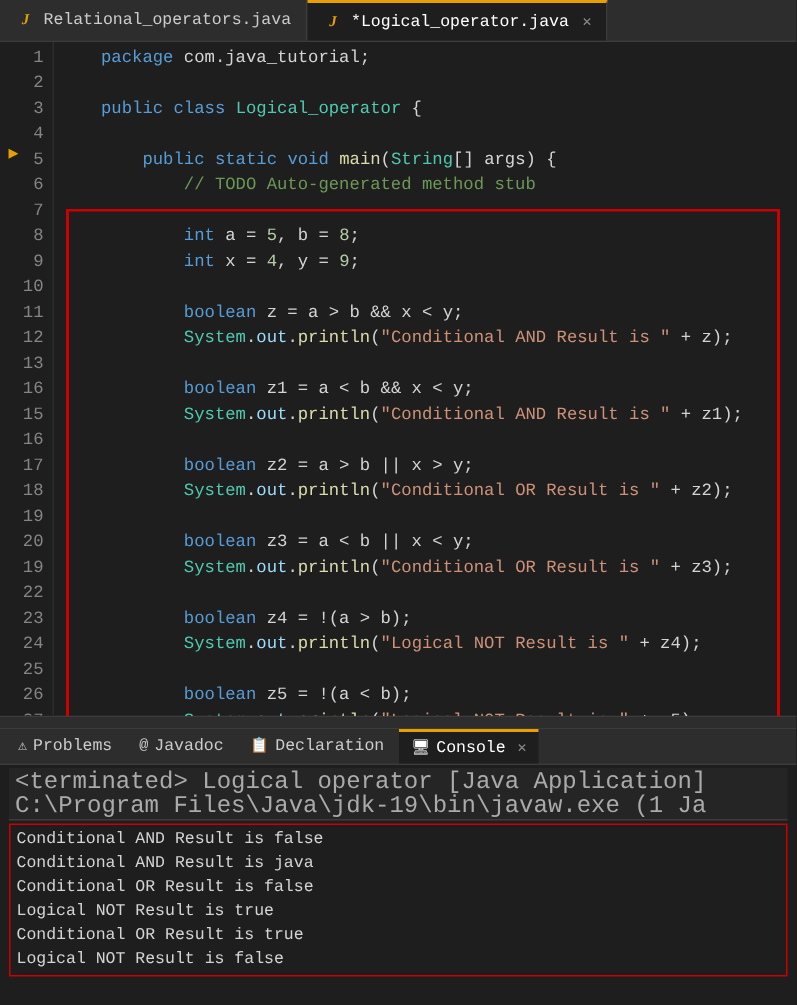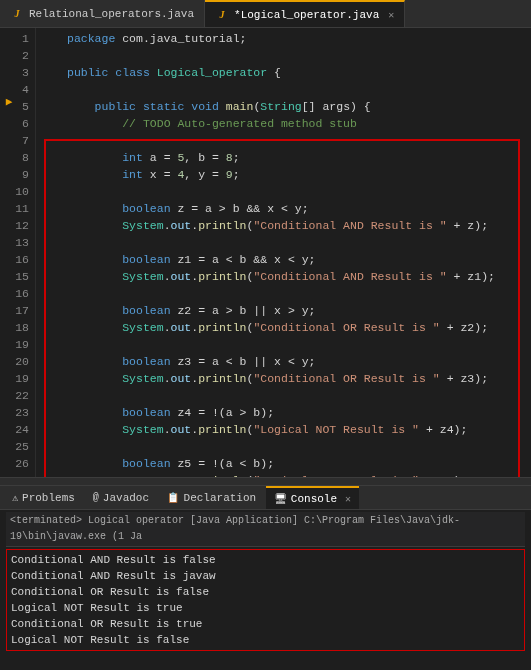--- a/index.html
+++ b/index.html
@@ -167,21 +167,21 @@
     .console-content {
       flex: 1;
       padding: 2px 6px;
       overflow-y: auto;
       font-size: 11px;
       line-height: 16px;
       color: #d4d4d4;
     }
 
     .terminated-bar {
-      font-size: 10px;
+      font-size: 16px;
       color: #aaa;
       padding: 1px 4px;
       background: #252526;
       border-bottom: 1px solid #3c3c3c;
     }
 
     .console-output {
       border: 1px solid #cc0000;
       margin: 2px 0;
       padding: 2px 4px;
@@ -267,20 +267,20 @@
     <div class="panel-tab active">
       <span class="panel-tab-icon">🖥</span>
       <span>Console</span>
       <span class="close-btn">✕</span>
     </div>
   </div>
   <div class="console-content">
     <div class="terminated-bar">&lt;terminated&gt; Logical operator [Java Application] C:\Program Files\Java\jdk-19\bin\javaw.exe (1 Ja</div>
     <div class="console-output" id="console-output">
         <div class="console-line">Conditional AND Result is false</div>
-        <div class="console-line">Conditional AND Result is javaw</div>
+        <div class="console-line">Conditional AND Result is java</div>
         <div class="console-line">Conditional OR Result is false</div>
         <div class="console-line">Logical NOT Result is true</div>
         <div class="console-line">Conditional OR Result is true</div>
         <div class="console-line">Logical NOT Result is false</div>
       </div>
   </div>
 </div>
 
 </body></html>

